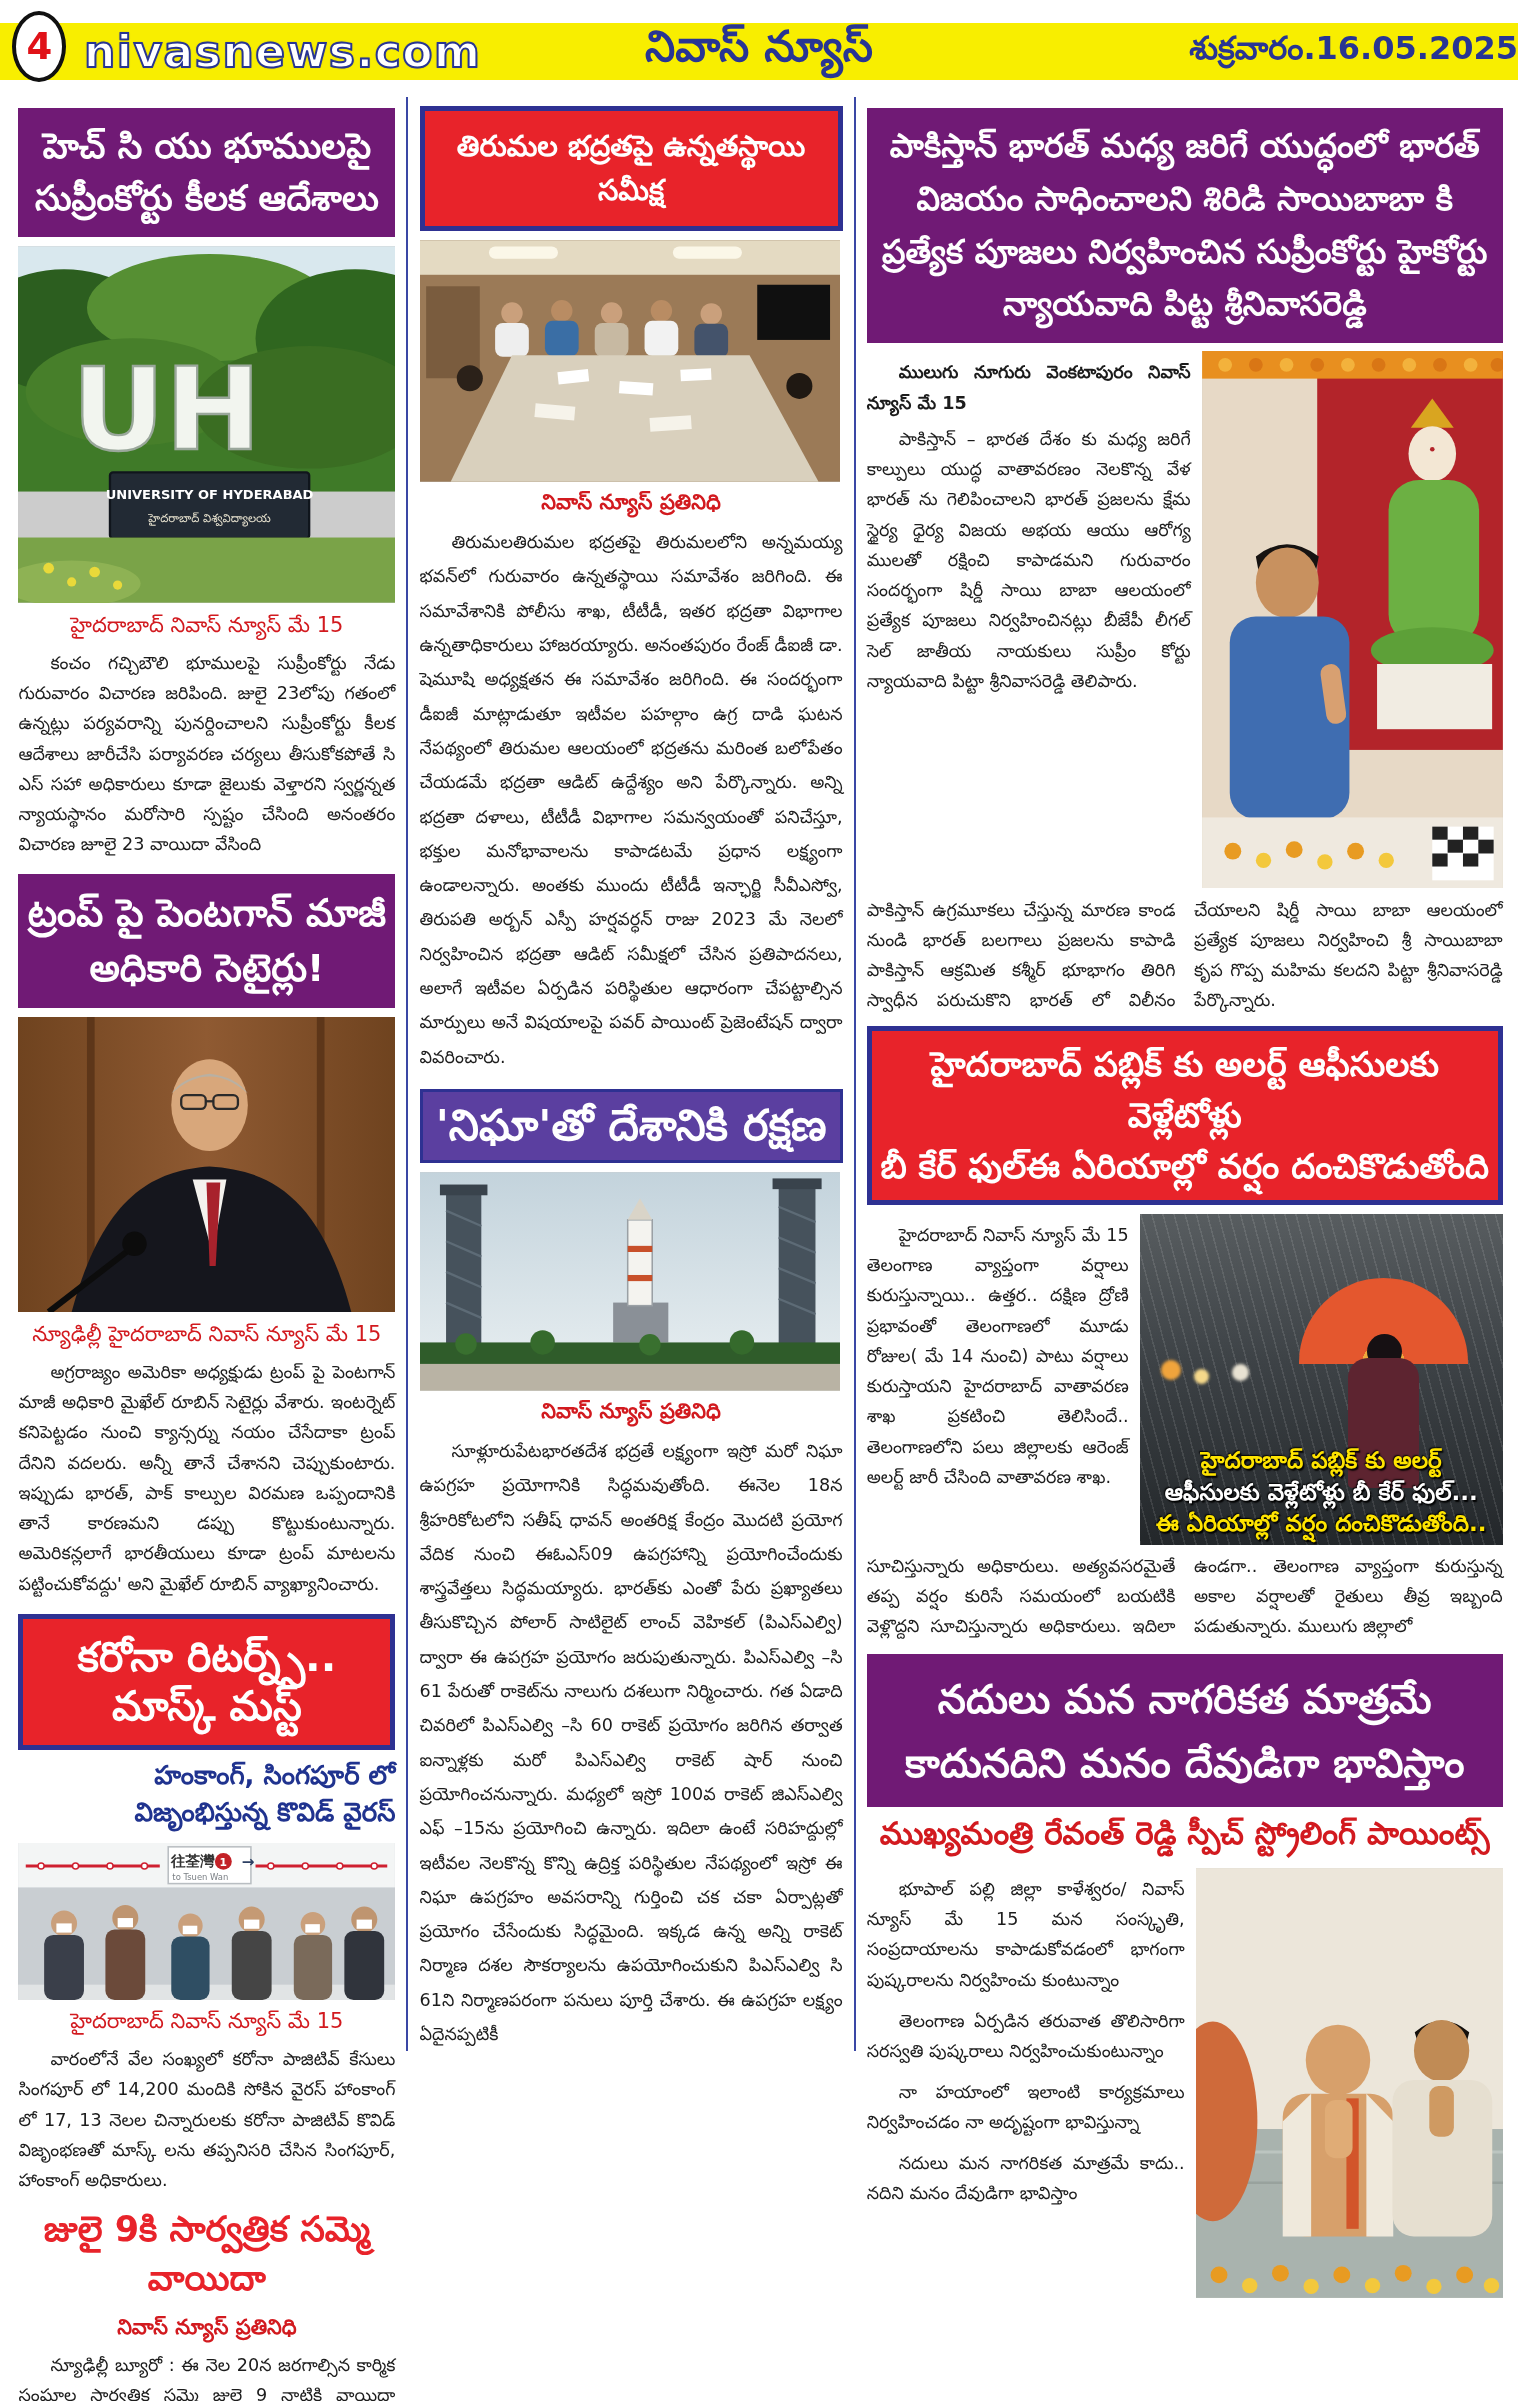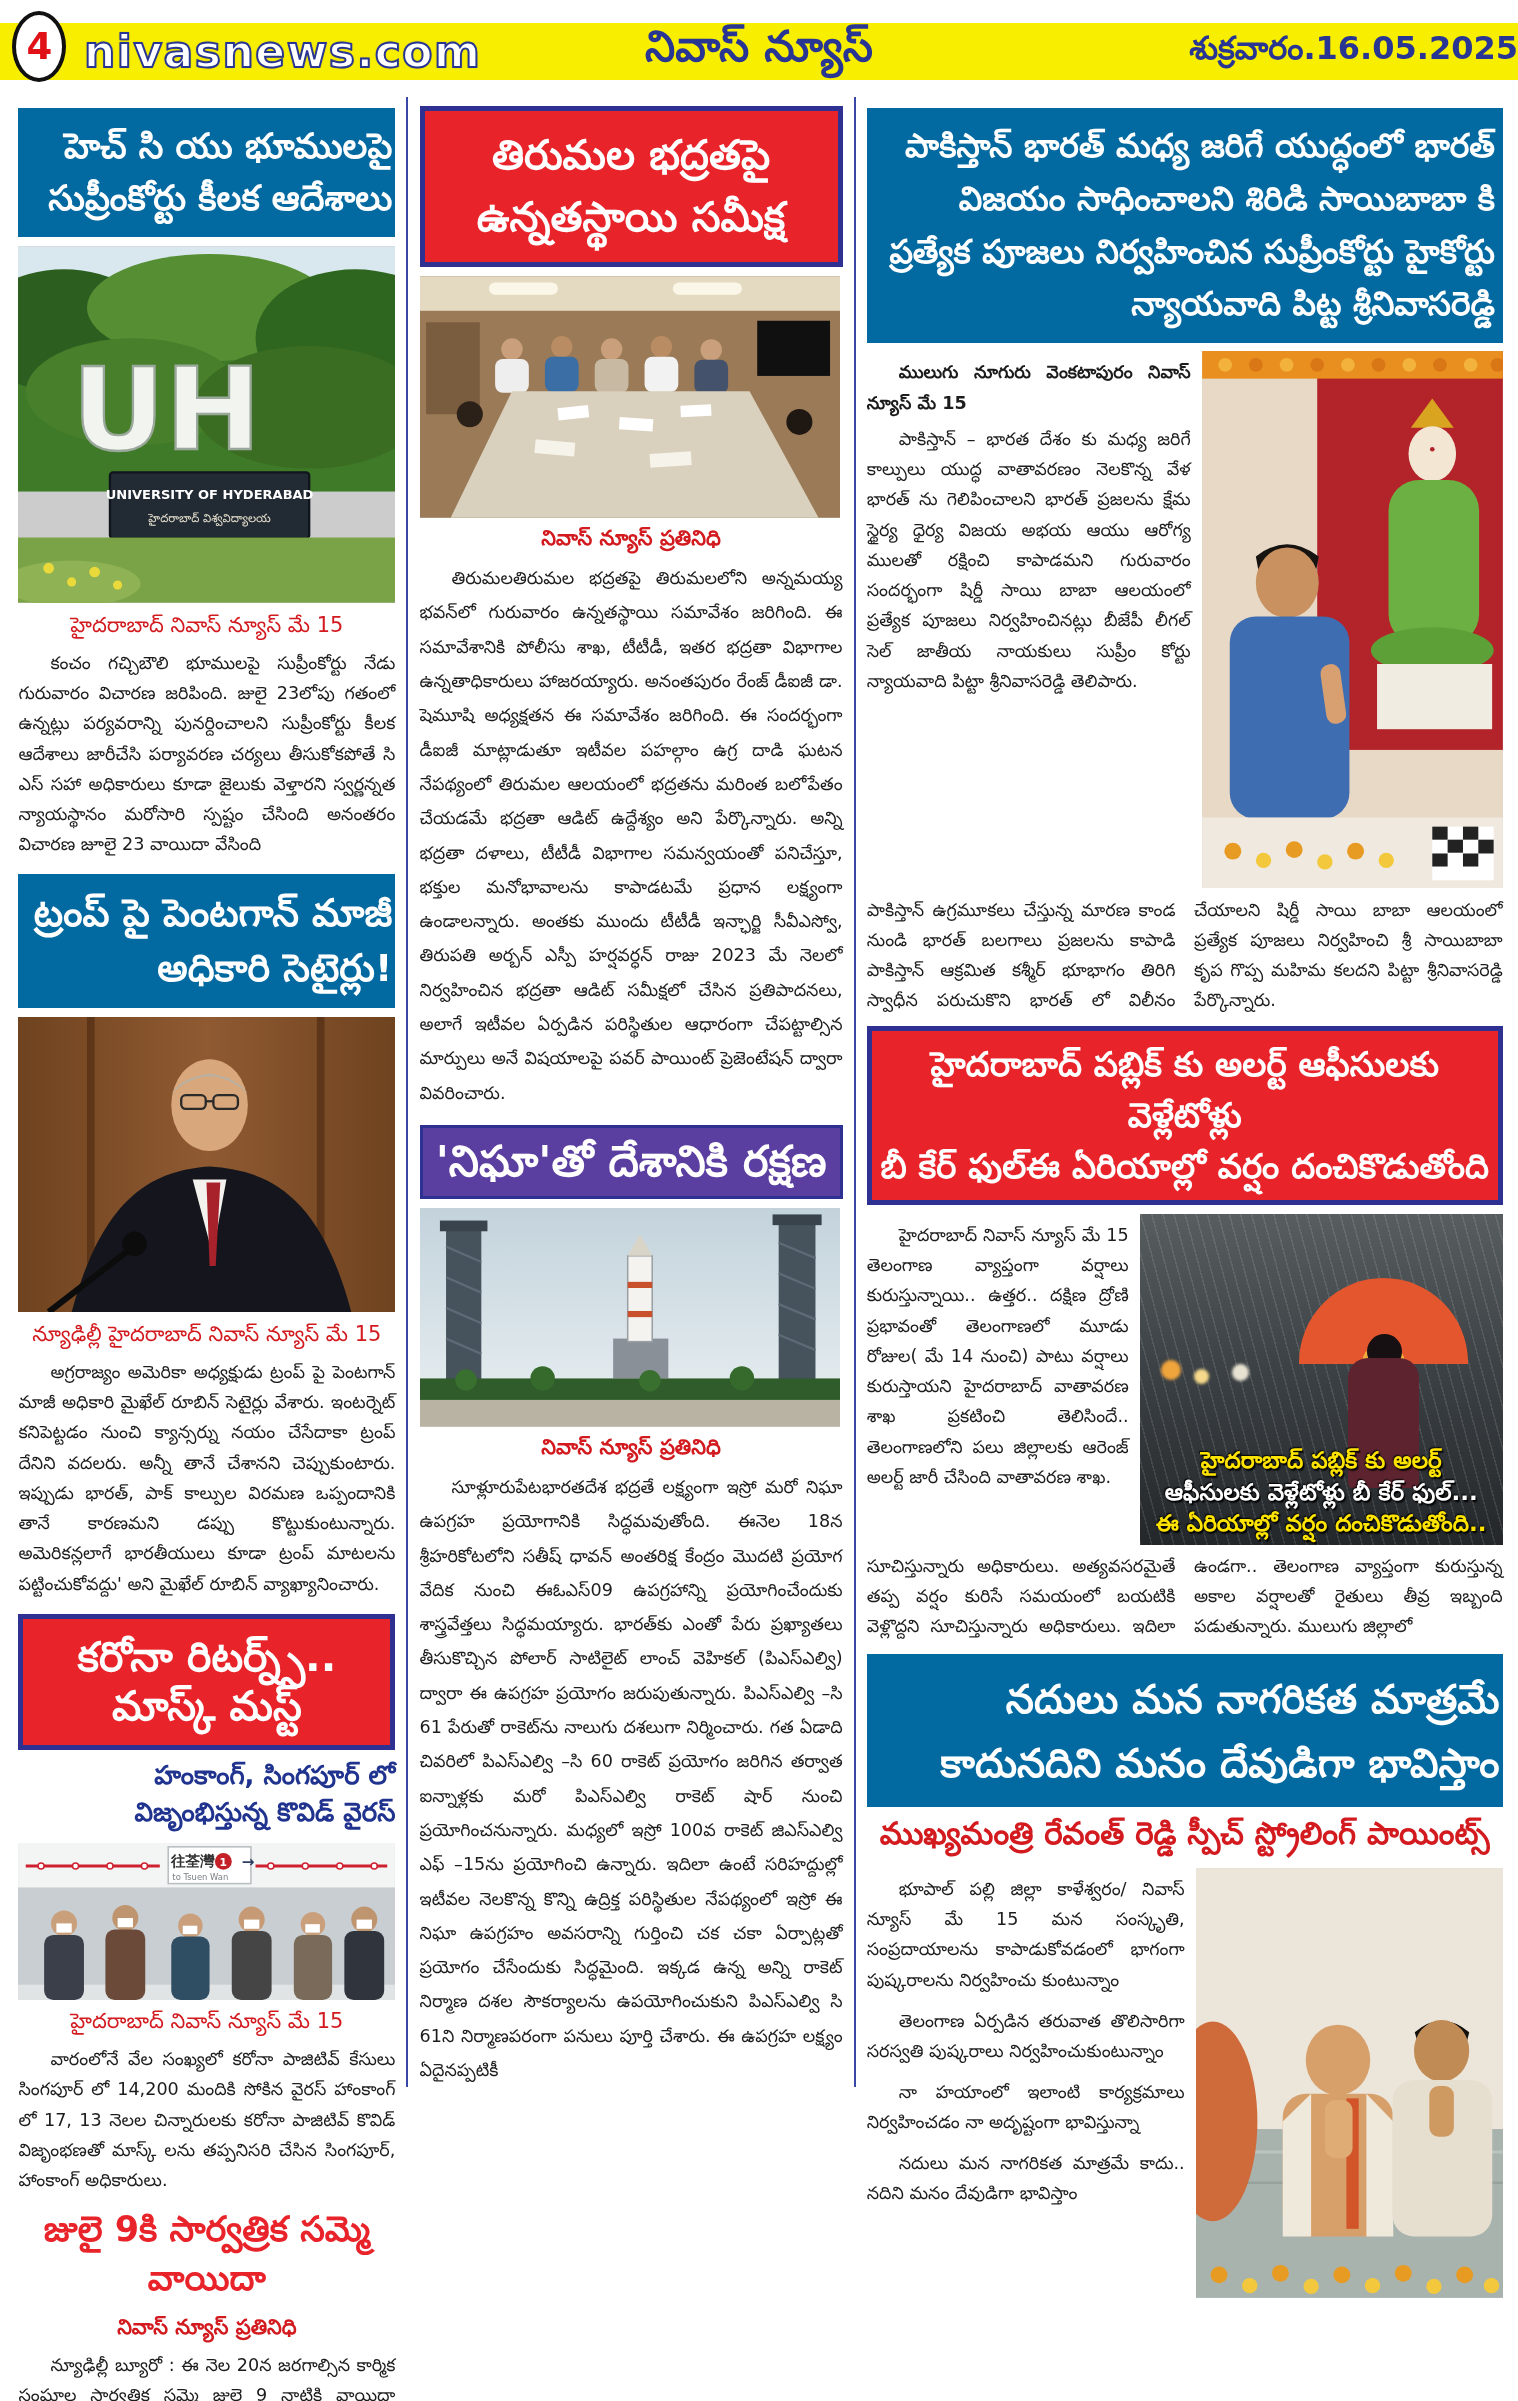--- a/index.html
+++ b/index.html
@@ -17,26 +17,26 @@
   .mast-title{position:absolute;left:50%;transform:translateX(-50%);font-size:43px;font-weight:bold;color:#283593}
   .mast-date{margin-left:auto;font-size:32px;font-weight:bold;color:#283593}
 
   
   .columns{position:absolute;top:97px;left:18.4px;right:15.3px;bottom:0;display:flex;align-items:flex-start}
   .colA{width:377px}
   .colB{width:450px;margin-left:10.7px;border-left:2.3px solid #3a47a5;border-right:2.3px solid #3a47a5;padding:0 11.5px}
   .colC{flex:1;margin-left:10.7px}
 
   
-  .hbox{background:#0369a1;color:#fff;font-weight:bold;text-align:right}
+  .hbox{background:#701a75;color:#fff;font-weight:bold;text-align:center}
   .redbox{background:#e8232a;border:5.4px solid #2e3192;color:#fff;font-weight:bold;text-align:center}
   .purplebox{background:#5b3fa0;border:3.1px solid #2e3192;color:#fff;font-weight:bold;text-align:center}
   .hcu-box{margin-top:10.7px;padding:12.3px 3.1px;font-size:35px;line-height:1.5}
   .trump-box{margin-top:14px;padding:12.3px 3.1px;font-size:38px;line-height:1.45}
-  .tirumala-box{margin-top:9.2px;padding:14px 3.1px;font-size:41px;line-height:1.5}
+  .tirumala-box{margin-top:9.2px;padding:14px 3.1px;font-size:29px;line-height:1.5}
   .corona-box{margin-top:15.3px;padding:14px 3.1px;font-size:41px;line-height:1.2}
   .nigha-box{margin-top:15.3px;padding:9.2px 3.1px;font-size:43px;line-height:1.15}
   .saibaba-box{margin-top:10.7px;padding:12.3px 7.7px;font-size:33px;line-height:1.6}
   .rain-box{margin-top:10.7px;padding:7.7px 3.1px;font-size:34px;line-height:1.5}
   .rivers-box{margin-top:12.3px;padding:12.3px 3.1px;font-size:40px;line-height:1.6}
 
   .dateline{margin-top:9.2px;text-align:center;font-weight:normal;color:#d21a1f;font-size:21px}
   .byline{margin-top:7.7px;text-align:center;font-weight:bold;color:#d21a1f;font-size:21px}
   .subhead-blue{margin-top:9.2px;text-align:right;font-weight:bold;color:#20338f;font-size:26px}
   .red-headline{margin-top:14px;text-align:center;font-weight:bold;color:#e8232a;font-size:35px}

